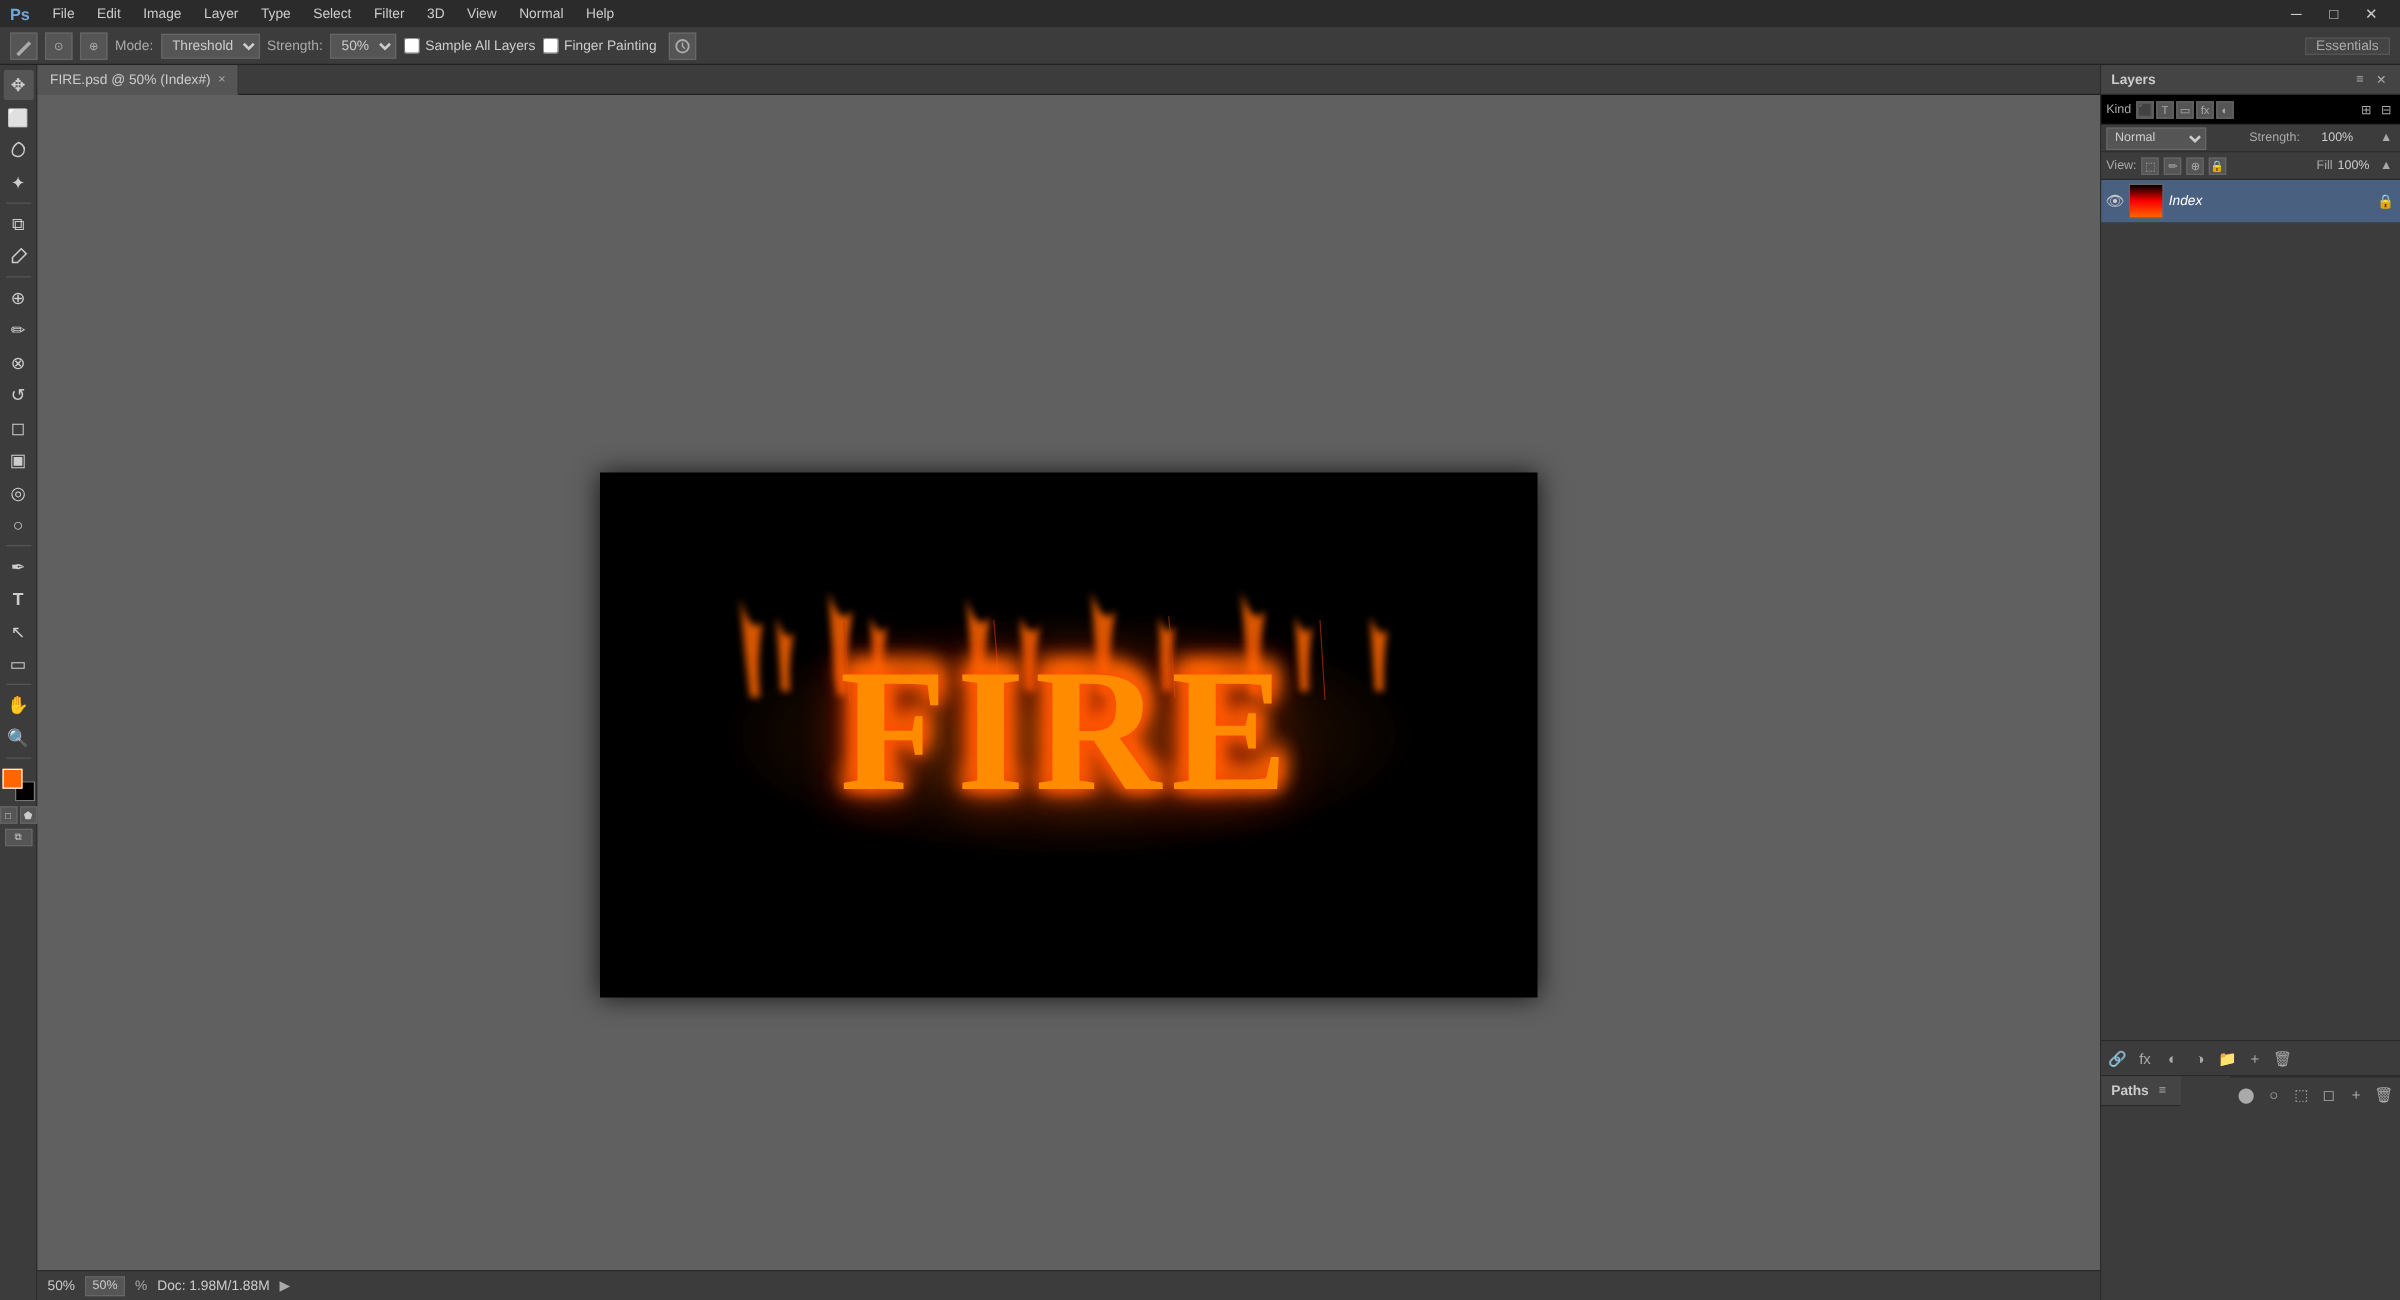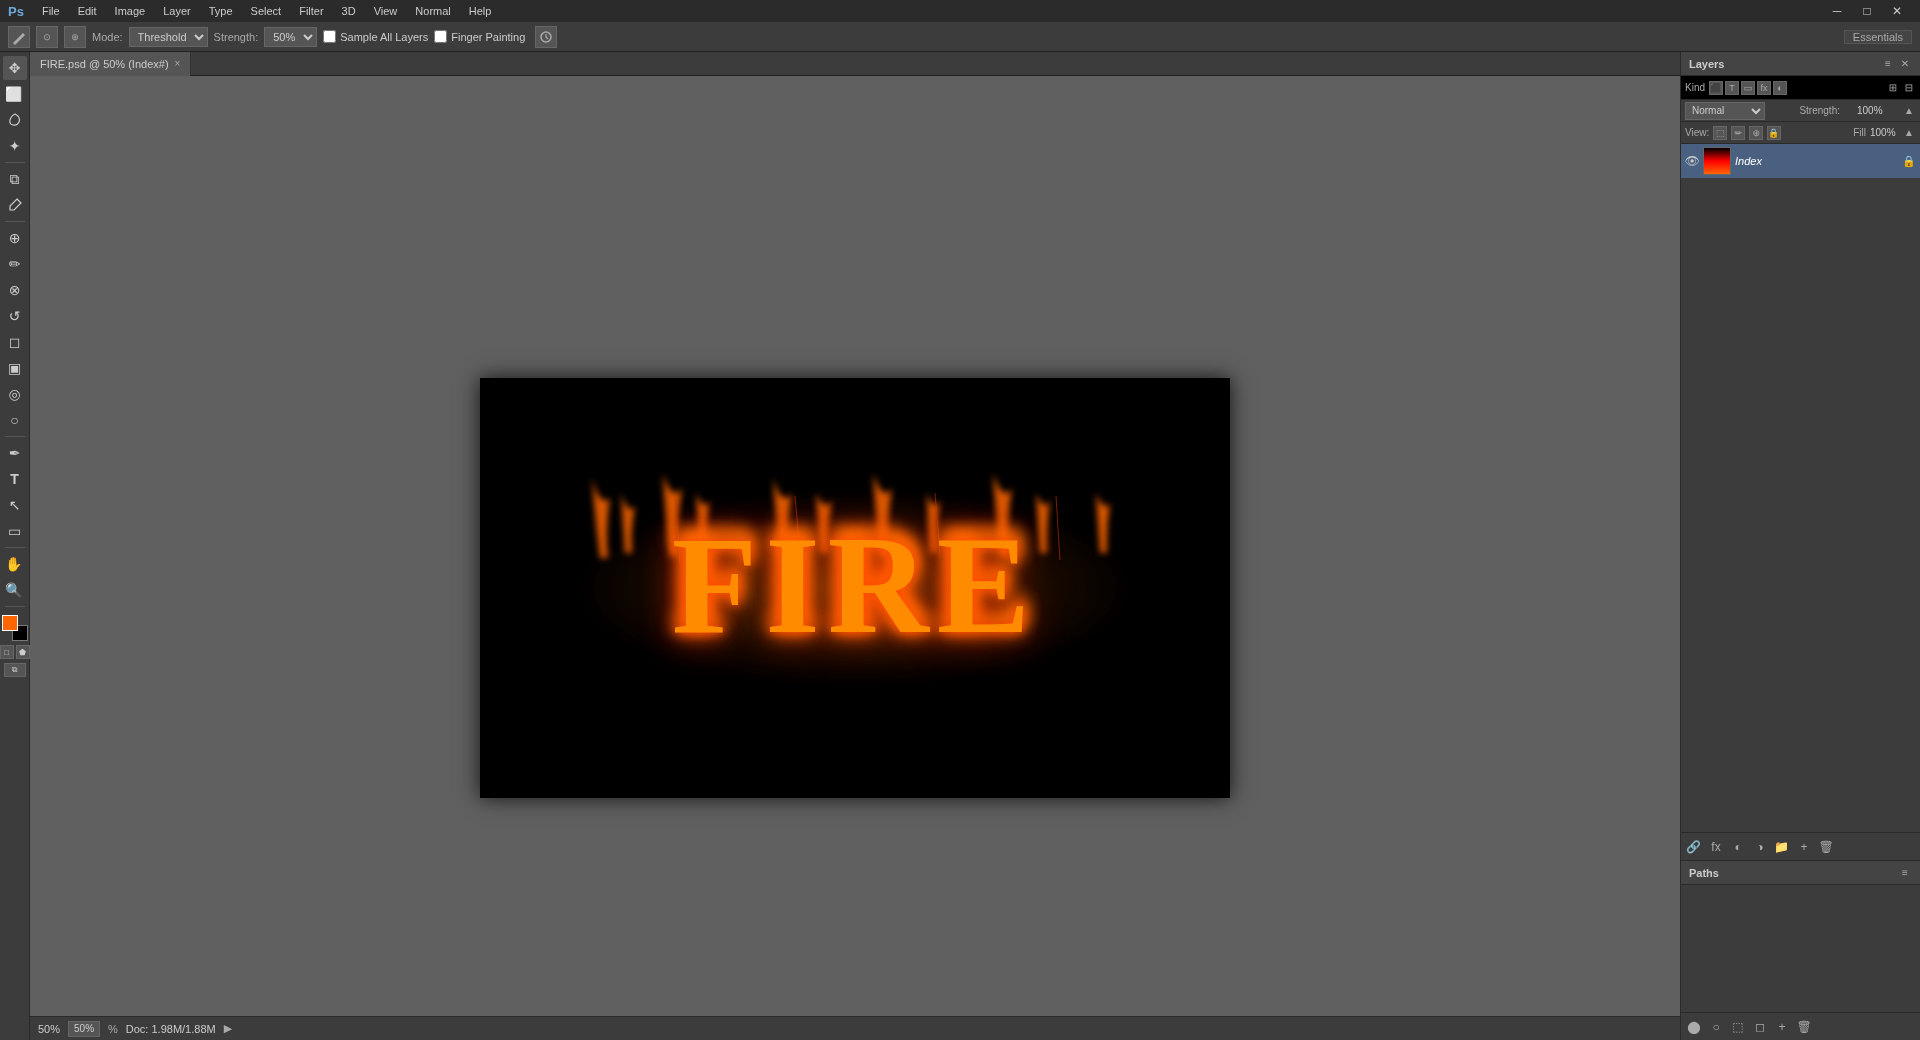--- a/index.html
+++ b/index.html
@@ -355,21 +355,20 @@
       cursor: pointer;
       color: #aaa;
     }
 
     
     #paths-panel {
       height: 180px;
       background: #3c3c3c;
       border-top: 1px solid #2a2a2a;
       display: flex;
-      flex-direction: column;
     }
     .paths-content {
       flex: 1;
       background: #3c3c3c;
     }
     .paths-bottom-bar {
       height: 28px;
       background: #3c3c3c;
       border-top: 1px solid #2a2a2a;
       display: flex;

